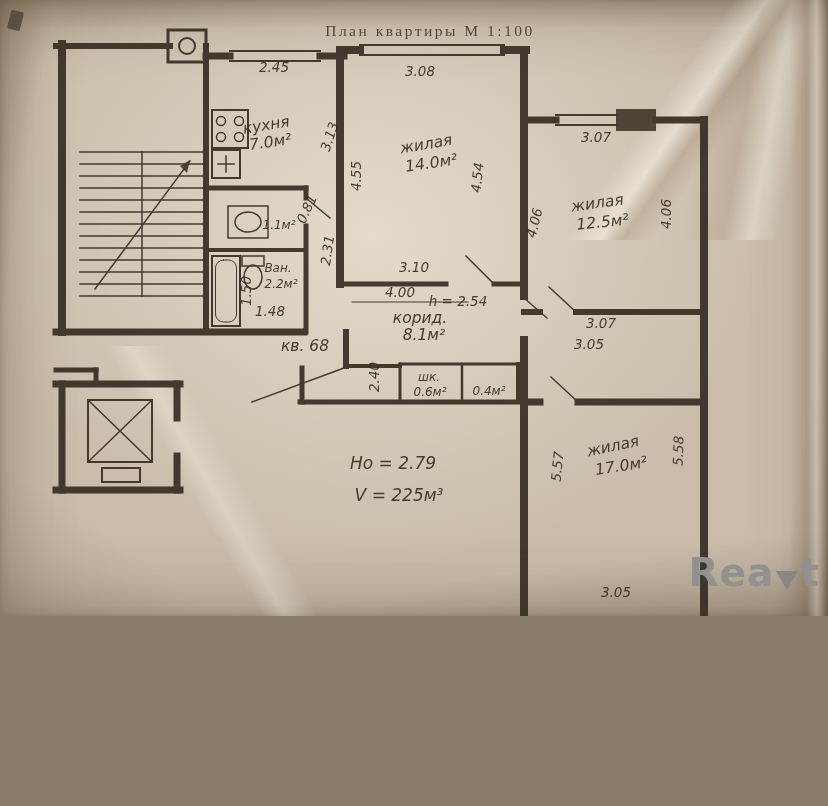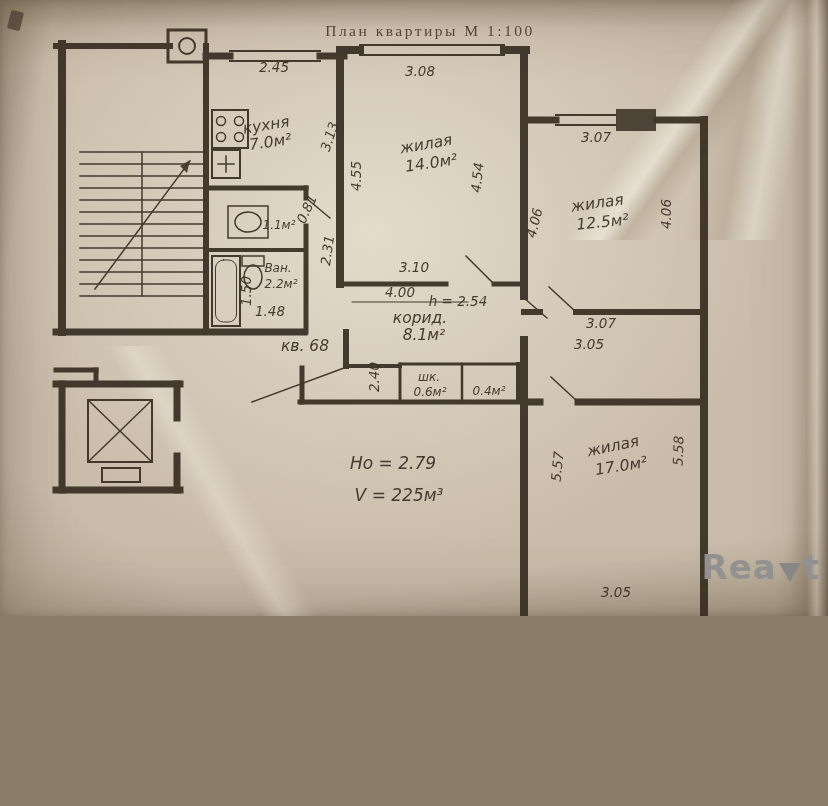--- a/index.html
+++ b/index.html
@@ -40,22 +40,22 @@
   text{fill:#3a2f24;opacity:.92;font-family:"DejaVu Sans", sans-serif;font-style:italic;}
   .dim{font-size:13.5px;}
   .lbl{font-size:15.5px;}
   .sm{font-size:12px;}
   .big{font-size:17px;}
   .title-text{font-family:"Liberation Serif", serif;font-style:normal;font-size:15.5px;
     letter-spacing:2.5px;fill:#473a2c;}
   .caption-text{font-family:"Liberation Serif", serif;font-style:normal;font-size:15px;
     letter-spacing:1.5px;fill:#473a2c;}
 
-  .realt{position:absolute;right:8px;bottom:32px;display:flex;align-items:flex-end;
-    font-family:"DejaVu Sans", sans-serif;font-weight:700;font-size:34px;line-height:1;
+  .realt{position:absolute;right:8px;bottom:24px;display:flex;align-items:flex-end;
+    font-family:"DejaVu Sans", sans-serif;font-weight:700;font-size:39px;line-height:1;
     color:#919191;letter-spacing:1px;}
   .tri{width:0;height:0;border-left:11px solid transparent;border-right:11px solid transparent;
     border-top:19px solid #878787;margin:0 2px 2px 2px;display:inline-block;}
 </style>
 </head>
 <body>
 
 <div class="paper">
   <div class="crease crease-top"></div>
   <div class="crease crease-tr"></div>

